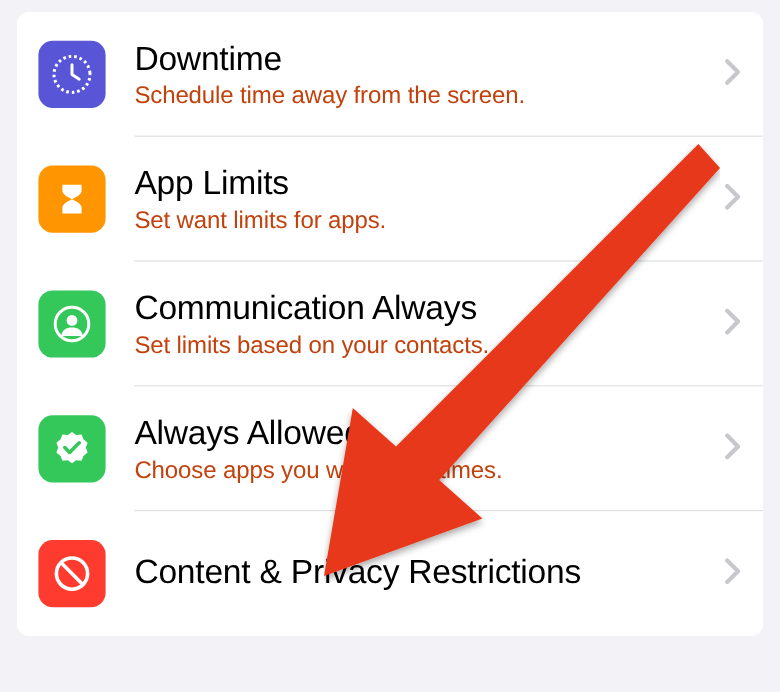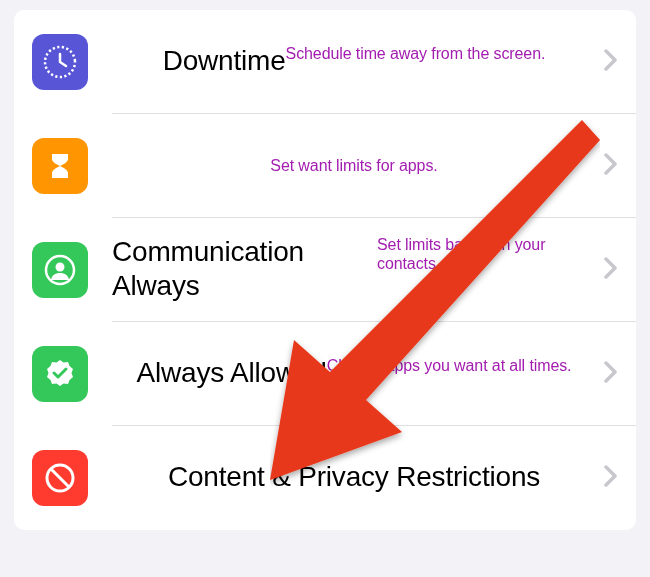--- a/index.html
+++ b/index.html
@@ -47,35 +47,35 @@
       flex-shrink: 0;
       margin-right: 24px;
     }
     .icon-purple { background-color: #5856d6; }
     .icon-orange { background-color: #ff9500; }
     .icon-green { background-color: #34c759; }
     .icon-red { background-color: #ff3b30; }
     .text-content {
       flex: 1;
       display: flex;
-      flex-direction: row;
+      flex-direction: column;
       justify-content: center;
     }
     .item-title {
       font-size: 28px;
       font-weight: 400;
       color: #000000;
       line-height: 1.2;
       margin-bottom: 3px;
       letter-spacing: -0.2px;
     }
     .item-subtitle {
-      font-size: 16px;
+      font-size: 20px;
       font-weight: 400;
-      color: #a21caf;
+      color: #c2410c;
       line-height: 1.2;
       letter-spacing: -0.1px;
     }
     .chevron {
       color: #c7c7cc;
       flex-shrink: 0;
       margin-left: 8px;
     }
     .arrow-annotation {
       position: absolute;
@@ -106,20 +106,21 @@
     </div>
   </div>
 
   <div class="list-item">
     <div class="icon-box icon-orange">
       <svg width="38" height="38" viewBox="0 0 38 38" fill="none">
         <path d="M11 7 L27 7 L27 12 C27 15 23 17 19 19 C23 21 27 23 27 26 L27 31 L11 31 L11 26 C11 23 15 21 19 19 C15 17 11 15 11 12 Z" fill="white"></path>
       </svg>
     </div>
     <div class="text-content">
+      <div class="item-title">App Limits</div>
       <div class="item-subtitle">Set want limits for apps.</div>
     </div>
     <div class="chevron">
       <svg width="14" height="22" viewBox="0 0 14 22" fill="none">
         <path d="M2 2 L11 11 L2 20" stroke="#c7c7cc" stroke-width="3.5" stroke-linecap="round" stroke-linejoin="round"></path>
       </svg>
     </div>
   </div>
 
   <div class="list-item">

